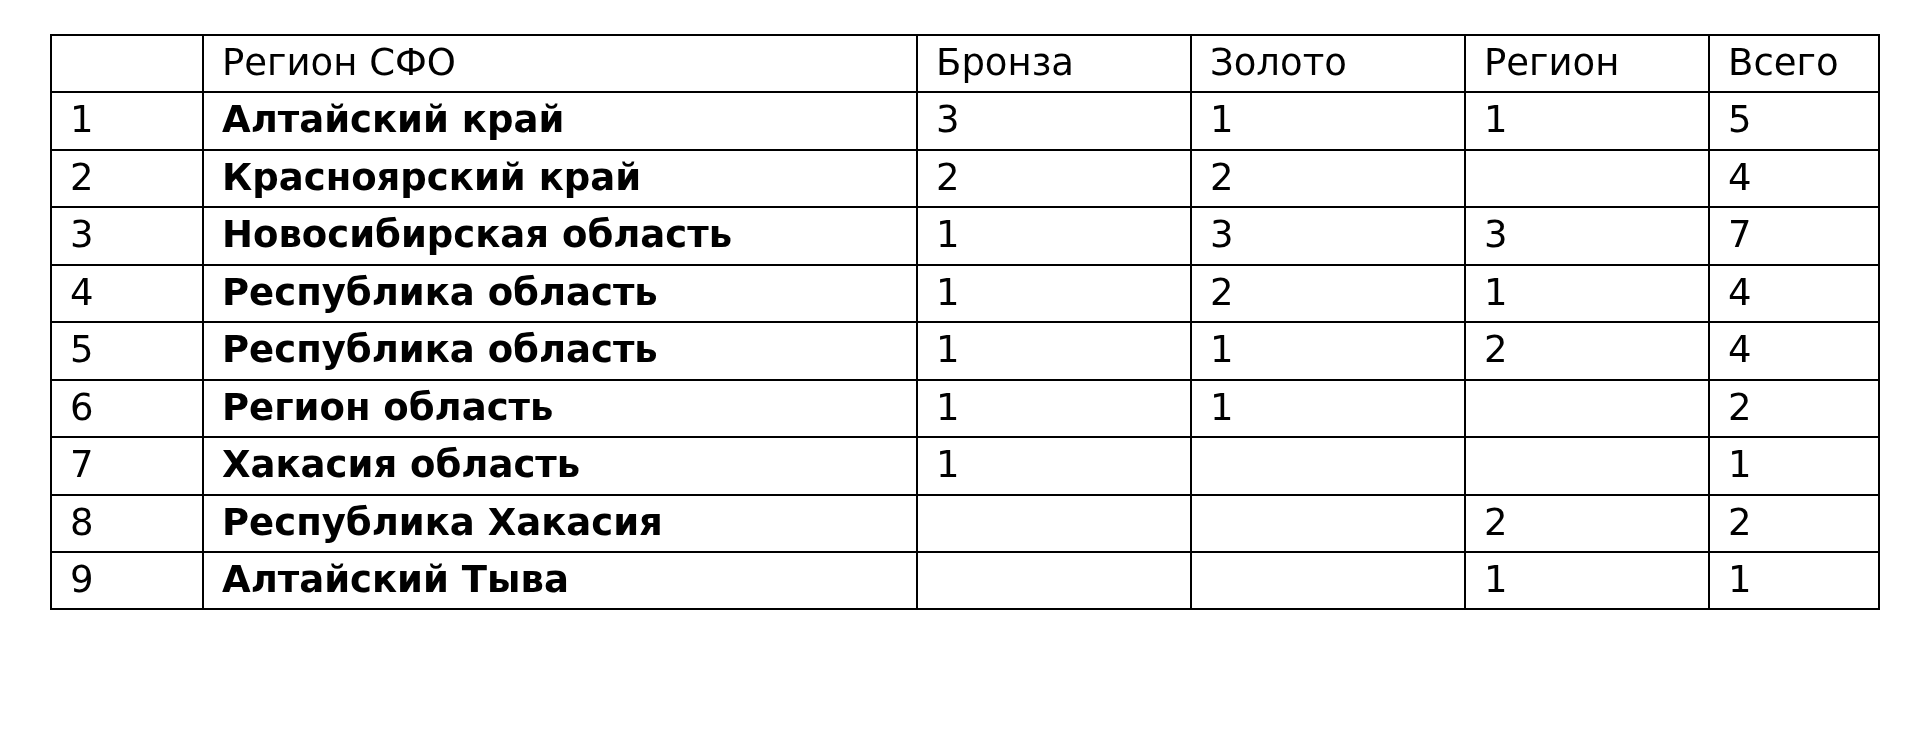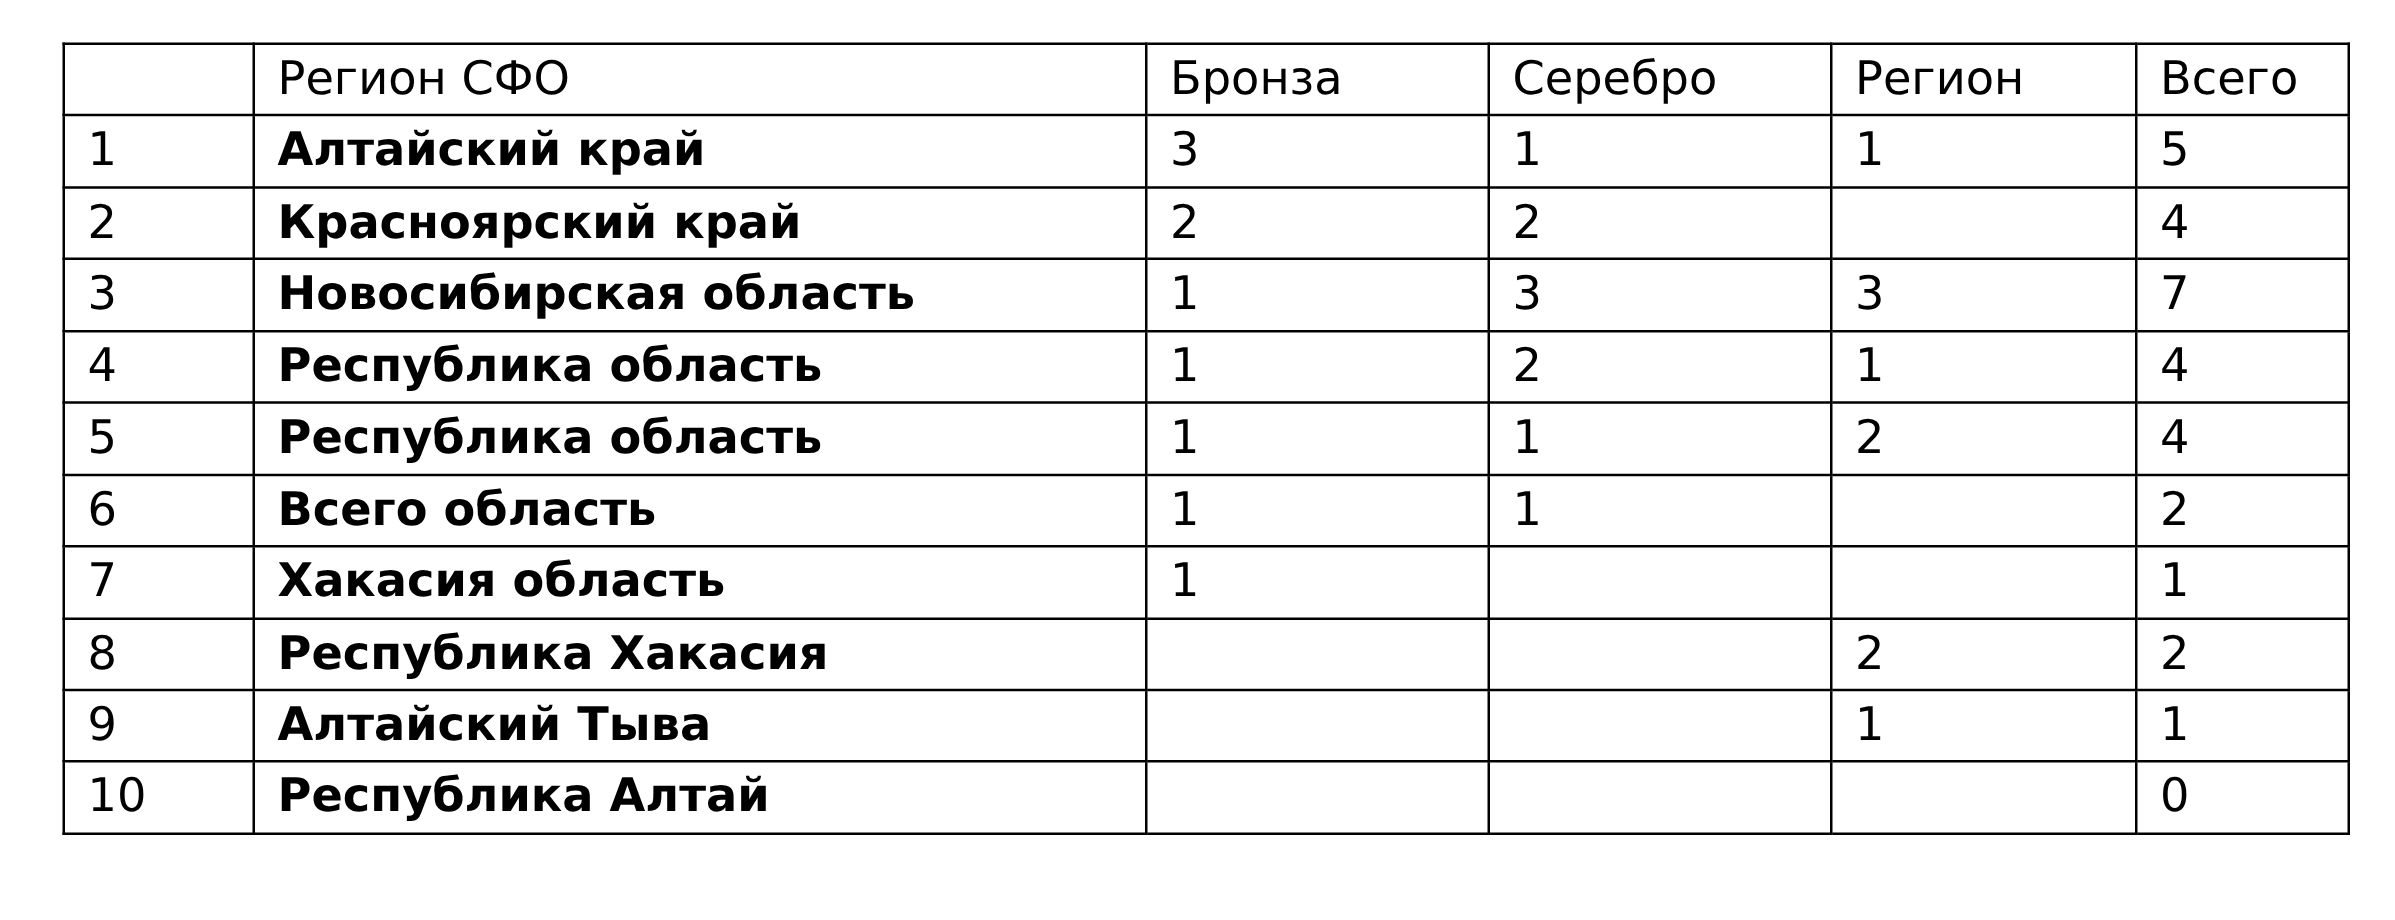--- a/index.html
+++ b/index.html
@@ -68,21 +68,21 @@
       <col class="c-gold">
       <col class="c-silver">
       <col class="c-bronze">
       <col class="c-total">
     </colgroup>
     <thead>
       <tr>
         <th></th>
         <th>Регион СФО</th>
         <th>Бронза</th>
-        <th>Серебро</th>
+        <th>Золото</th>
         <th>Регион</th>
         <th>Всего</th>
       </tr>
     </thead>
     <tbody>
       <tr>
         <td class="rank">1</td>
         <td class="region">Алтайский край</td>
         <td class="gold">3</td>
         <td class="silver">1</td>
@@ -116,21 +116,21 @@
       <tr>
         <td class="rank">5</td>
         <td class="region">Республика область</td>
         <td class="gold">1</td>
         <td class="silver">1</td>
         <td class="bronze">2</td>
         <td class="total">4</td>
       </tr>
       <tr>
         <td class="rank">6</td>
-        <td class="region">Всего область</td>
+        <td class="region">Регион область</td>
         <td class="gold">1</td>
         <td class="silver">1</td>
         <td class="bronze"></td>
         <td class="total">2</td>
       </tr>
       <tr>
         <td class="rank">7</td>
         <td class="region">Хакасия область</td>
         <td class="gold">1</td>
         <td class="silver"></td>
@@ -146,23 +146,15 @@
         <td class="total">2</td>
       </tr>
       <tr>
         <td class="rank">9</td>
         <td class="region">Алтайский Тыва</td>
         <td class="gold"></td>
         <td class="silver"></td>
         <td class="bronze">1</td>
         <td class="total">1</td>
       </tr>
-      <tr>
-        <td class="rank">10</td>
-        <td class="region">Республика Алтай</td>
-        <td class="gold"></td>
-        <td class="silver"></td>
-        <td class="bronze"></td>
-        <td class="total">0</td>
-      </tr>
     </tbody>
   </table>
 </div>
 
 </body></html>

